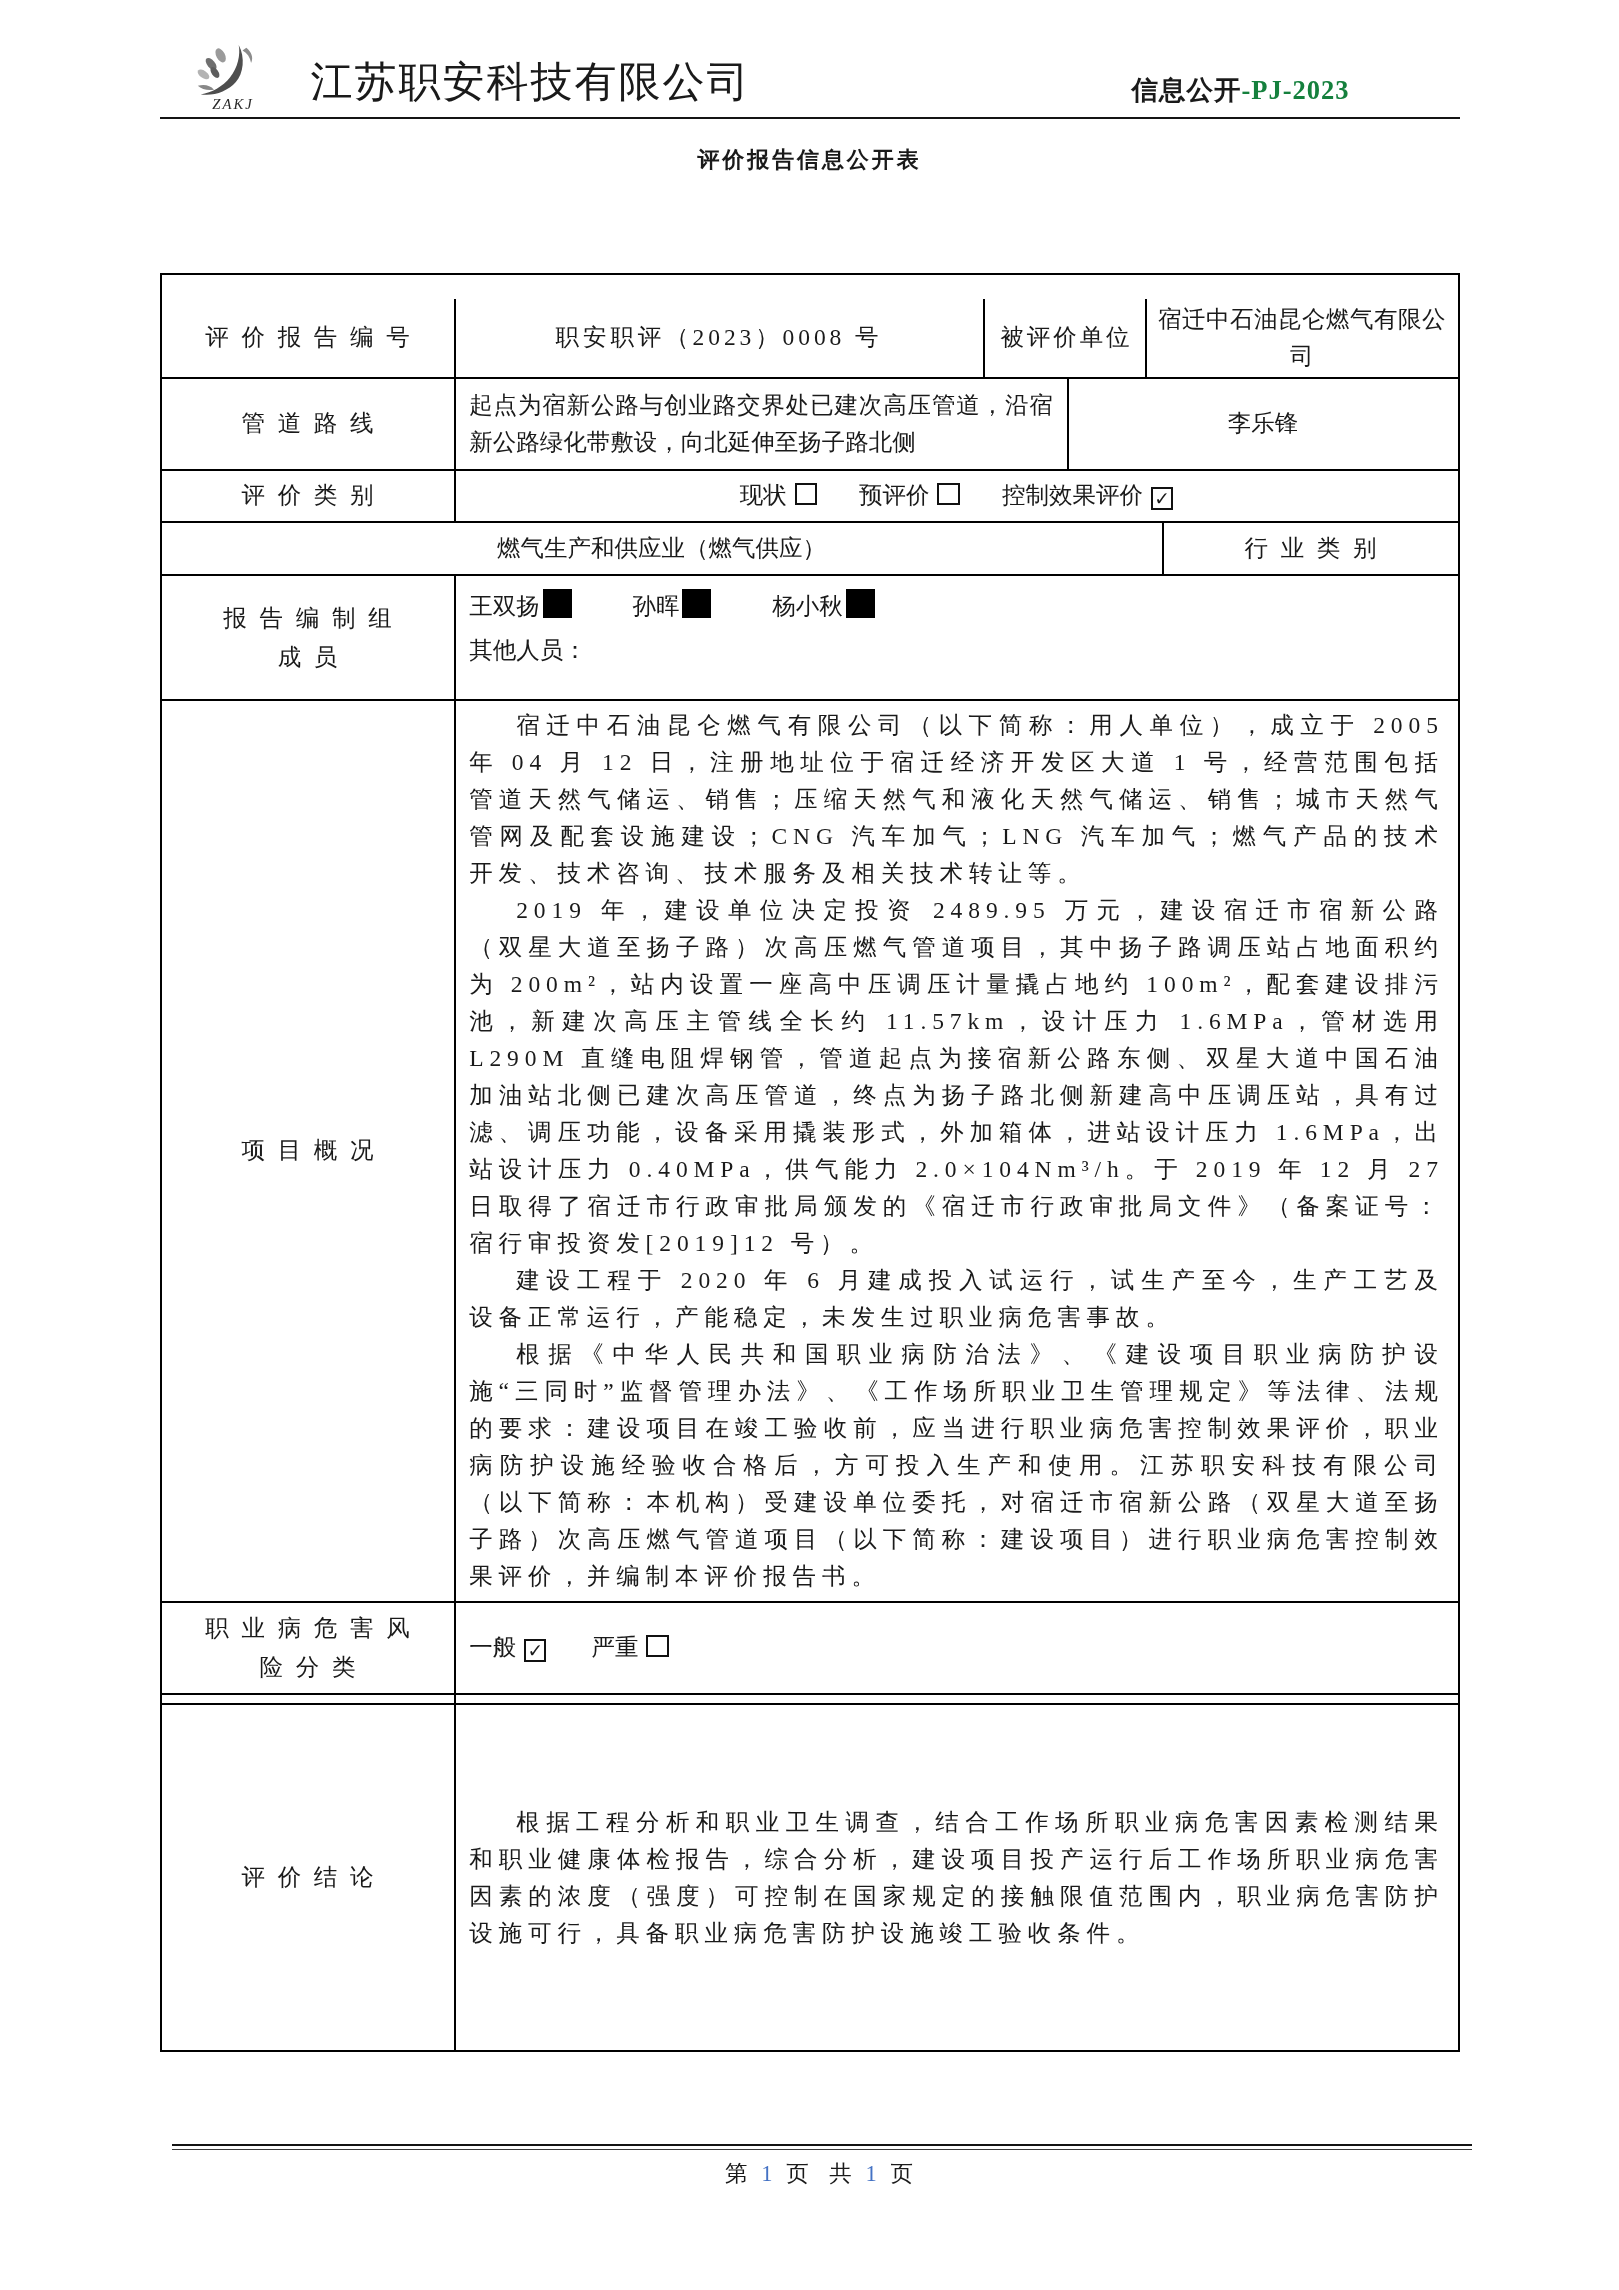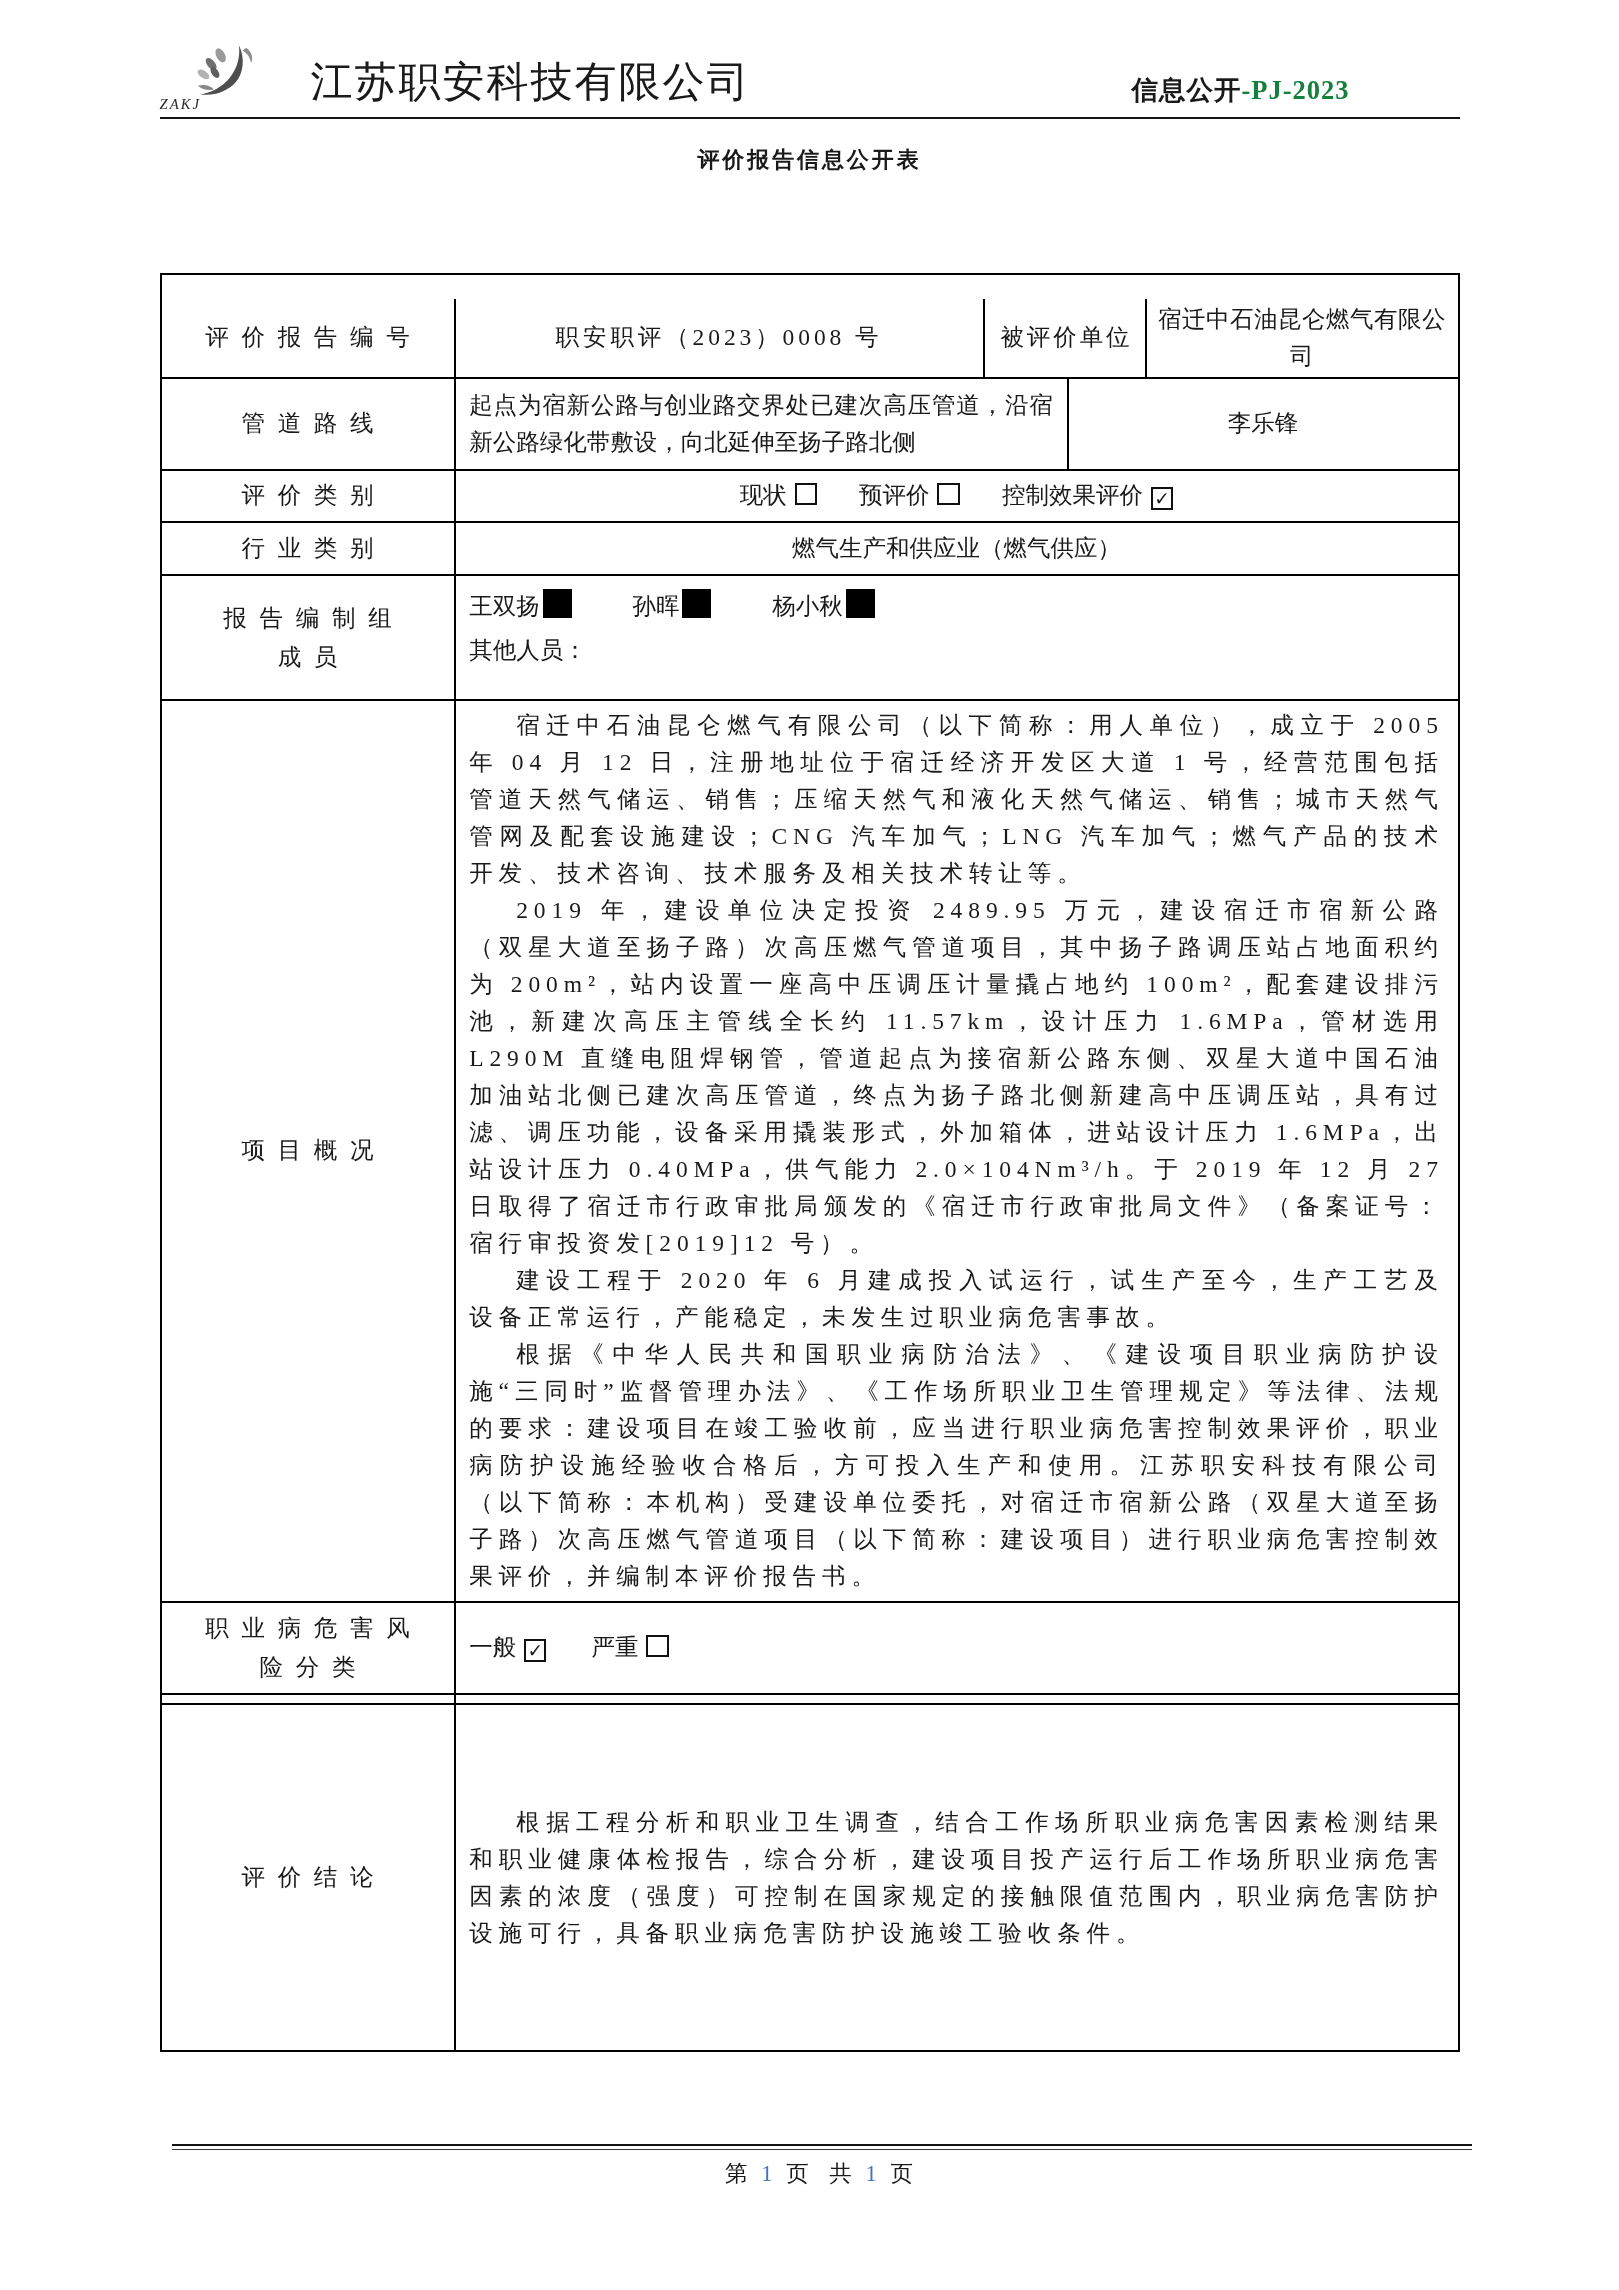--- a/index.html
+++ b/index.html
@@ -6,21 +6,21 @@
   html,body { margin:0; padding:0; }
   body {
     width:1619px; height:2291px; background:#ffffff;
     font-family:"Liberation Serif","DejaVu Serif",serif;
     color:#1a1a1a;
   }
   .content { width:1300px; margin:0 auto; position:relative; }
 
   
   .header { display:flex; align-items:flex-end; padding-top:43px; padding-bottom:3.9px; border-bottom:2.9px solid #141414; }
-  .logo-wrap { width:147px; text-align:left; flex:0 0 147px; }
+  .logo-wrap { width:147px; text-align:center; flex:0 0 147px; }
   .logo { display:block; margin:0 auto; }
   .logo-text { font-style:italic; font-size:14.7px; letter-spacing:2px; color:#2a2a2a; margin-top:-5.9px; }
   .company { font-family:"Liberation Sans","DejaVu Sans",sans-serif; font-size:42px; letter-spacing:2px; padding-bottom:2.9px; margin-left:3.9px; }
   .doccode { margin-left:auto; margin-right:110px; font-size:26.5px; font-weight:bold; letter-spacing:1px; padding-bottom:4.9px; }
   .doccode .blue { color:#15803d; }
 
   
   .doc-title { text-align:center; font-size:22px; font-weight:bold; letter-spacing:2.9px; margin:25.5px 0 0 0; }
 
   
@@ -119,22 +119,22 @@
     <div class="row r3">
       <div class="cell w1 lbl">评价类别</div>
       <div class="cell grow center">
         <span class="opt"><span>现状</span><span class="cbx"></span></span>
         <span class="opt"><span>预评价</span><span class="cbx"></span></span>
         <span class="opt"><span>控制效果评价</span><span class="cbx">✓</span></span>
       </div>
     </div>
 
     <div class="row r4">
+      <div class="cell grow center">燃气生产和供应业（燃气供应）</div>
       <div class="cell w1 lbl">行业类别</div>
-      <div class="cell grow center">燃气生产和供应业（燃气供应）</div>
     </div>
 
     <div class="row r5">
       <div class="cell w1 lbl">报告编制组
 成员</div>
       <div class="cell grow team-cell">
         <div>
           <span class="member"><span>王双扬</span><span class="redact"></span></span>
           <span class="member"><span>孙晖</span><span class="redact"></span></span>
           <span class="member"><span>杨小秋</span><span class="redact"></span></span>

